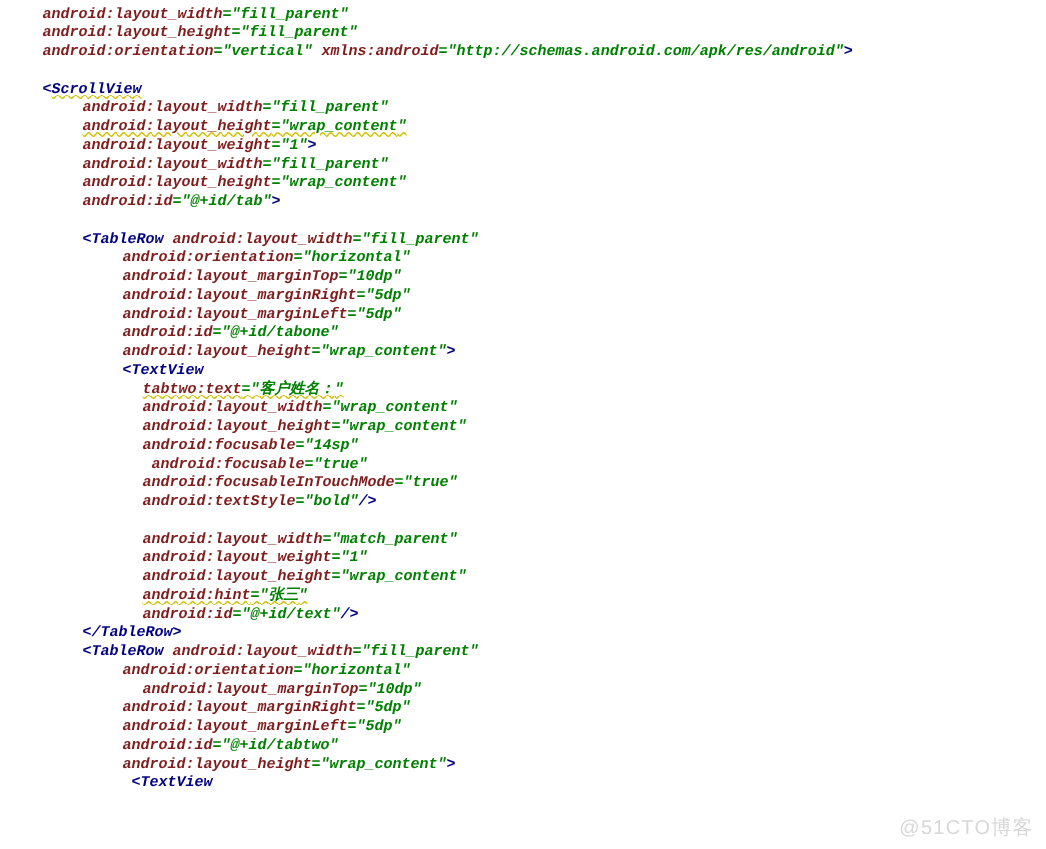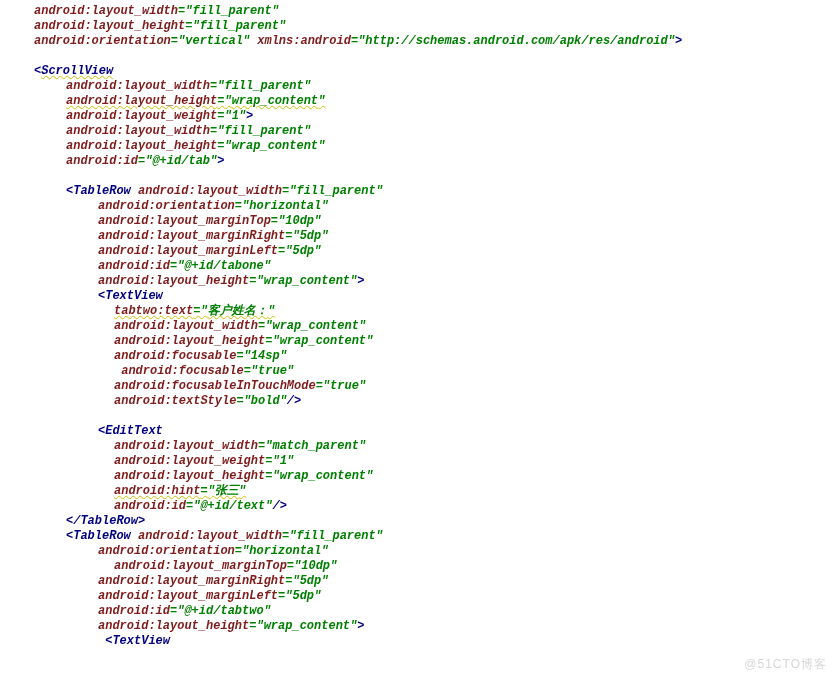--- a/index.html
+++ b/index.html
@@ -33,21 +33,21 @@
     text-decoration-color: #d0c000;
     text-decoration-thickness: 1px;
     font-style: italic;
   }
   .blank { height: 15px; }
   .watermark {
     position: absolute;
     right: 10px;
     bottom: 6px;
     color: #d7d7d7;
-    font-size: 12px;
+    font-size: 16px;
     font-style: normal;
     font-family: Arial, sans-serif;
     letter-spacing: 1px;
   }
 </style>
 </head>
 <body>
 
 <div class="code">
 
@@ -80,21 +80,20 @@
   <div class="i6"><span class="wavy"><span class="attr">tabtwo:text</span><span class="eq">=</span><span class="val">"<span>客户姓名：</span>"</span></span></div>
   <div class="i6"><span class="attr">android:layout_width</span><span class="eq">=</span><span class="val">"<span>wrap_content</span>"</span></div>
   <div class="i6"><span class="attr">android:layout_height</span><span class="eq">=</span><span class="val">"<span>wrap_content</span>"</span></div>
   <div class="i6"><span class="attr">android:focusable</span><span class="eq">=</span><span class="val">"<span>14sp</span>"</span></div>
   <div class="i6">&nbsp;<span class="attr">android:focusable</span><span class="eq">=</span><span class="val">"<span>true</span>"</span></div>
   <div class="i6"><span class="attr">android:focusableInTouchMode</span><span class="eq">=</span><span class="val">"<span>true</span>"</span></div>
   <div class="i6"><span class="attr">android:textStyle</span><span class="eq">=</span><span class="val">"<span>bold</span>"</span><span class="tag">/&gt;</span></div>
 
   <div class="blank"></div>
 
-  <div class="i5"><span class="tag">&lt;<span>EditText</span></span></div>
   <div class="i6"><span class="attr">android:layout_width</span><span class="eq">=</span><span class="val">"<span>match_parent</span>"</span></div>
   <div class="i6"><span class="attr">android:layout_weight</span><span class="eq">=</span><span class="val">"<span>1</span>"</span></div>
   <div class="i6"><span class="attr">android:layout_height</span><span class="eq">=</span><span class="val">"<span>wrap_content</span>"</span></div>
   <div class="i6"><span class="wavy"><span class="attr">android:hint</span><span class="eq">=</span><span class="val">"<span>张三</span>"</span></span></div>
   <div class="i6"><span class="attr">android:id</span><span class="eq">=</span><span class="val">"<span>@+id/text</span>"</span><span class="tag">/&gt;</span></div>
 
   <div class="i3"><span class="tag">&lt;/<span>TableRow</span>&gt;</span></div>
 
   <div class="i3"><span class="tag">&lt;<span>TableRow</span></span> <span class="attr">android:layout_width</span><span class="eq">=</span><span class="val">"<span>fill_parent</span>"</span></div>
   <div class="i5"><span class="attr">android:orientation</span><span class="eq">=</span><span class="val">"<span>horizontal</span>"</span></div>

